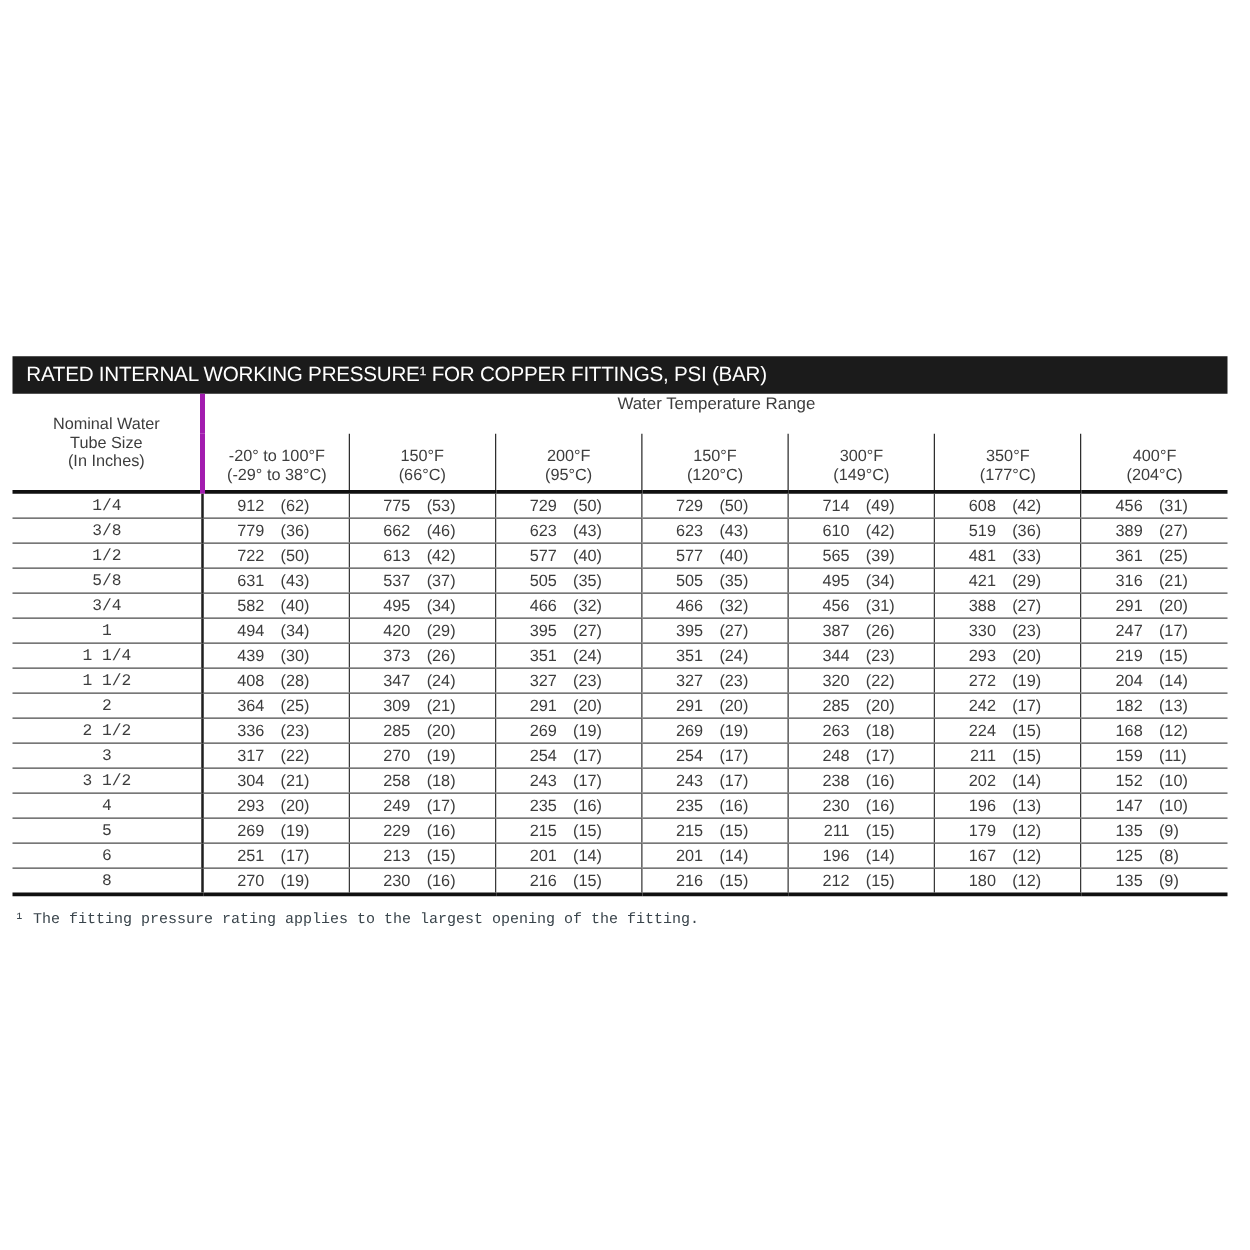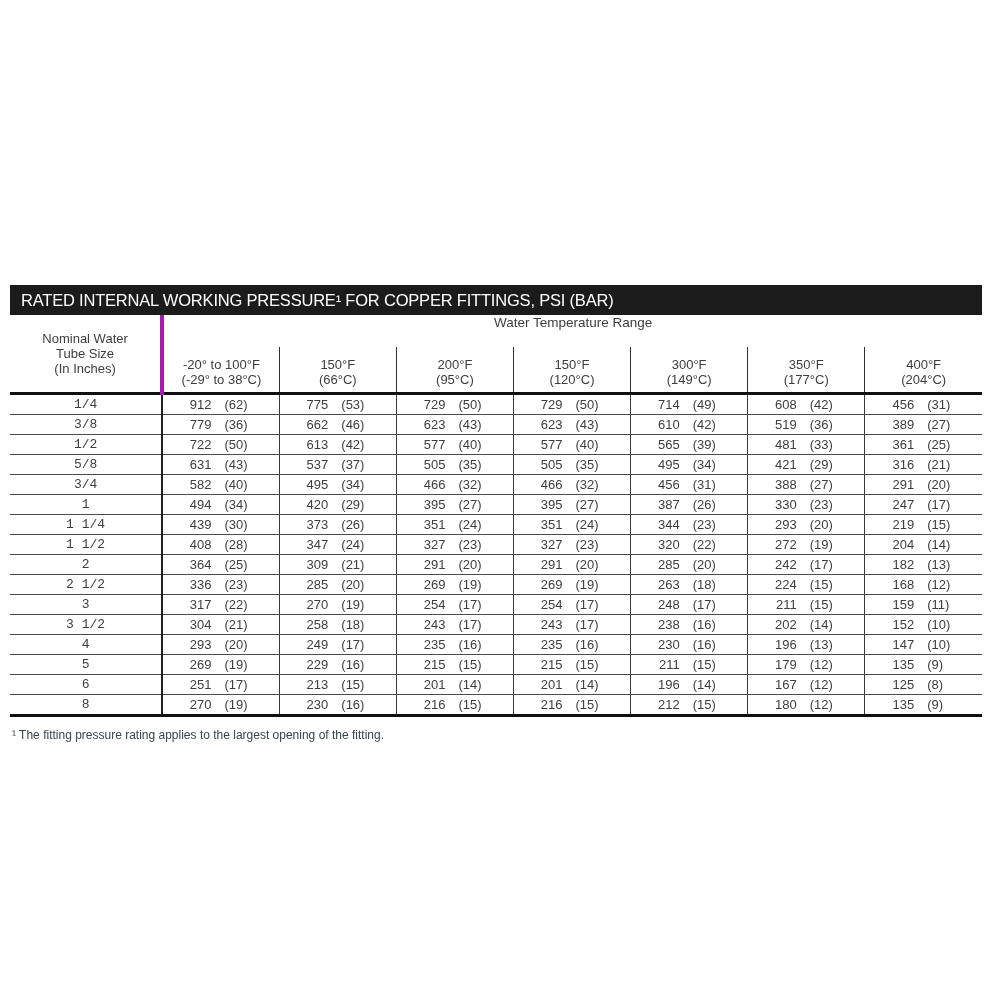--- a/index.html
+++ b/index.html
@@ -73,20 +73,21 @@
   tbody td.val{ border-left:1.5px solid #3a3a3a; }
   tbody td.size{ border-right:2px solid #1f1f1f;font-family:Liberation Mono, monospace; }
   tbody tr:last-child td{ border-bottom:3px solid #101010; }
   .psi{display:inline-block;width:34px;text-align:right;}
   .bar{display:inline-block;width:40px;text-align:left;margin-left:13px;}
   .footnote{
     margin-top:11px;
     margin-left:2px;
     font-size:12px;
     color:#39444b;
+    font-family:Liberation Mono, monospace;
   }
 </style>
 </head>
 <body>
 
 <div class="canvas">
   <div class="panel">
 
     <div class="title-bar">
       <span>RATED INTERNAL WORKING PRESSURE¹ FOR COPPER FITTINGS, PSI (BAR)</span>

